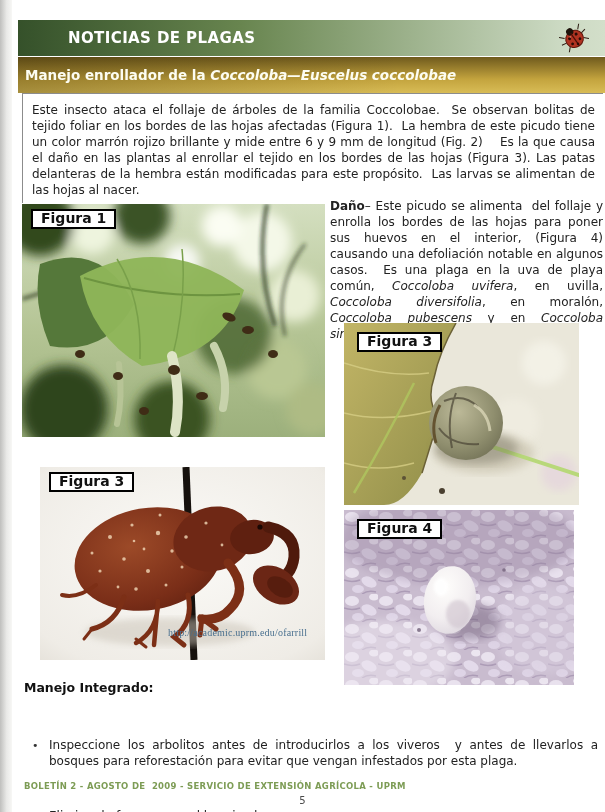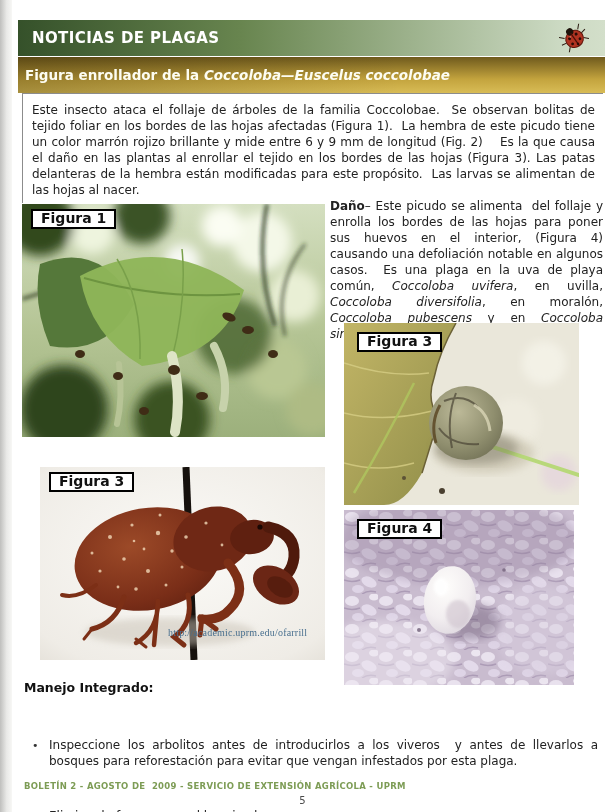--- a/index.html
+++ b/index.html
@@ -8,21 +8,21 @@
   .it{font-style:italic;}
   .bd{font-weight:bold;}
 
   #left-edge{position:absolute;left:0;top:0;width:12px;height:812px;
     background:linear-gradient(to right,#bfbfbd,#e9e9e7 55%,#f7f7f5);}
 
   
   #banner-green{position:absolute;left:18px;top:20px;width:587px;height:36px;
     background:linear-gradient(to right,#35512a,#68854f 38%,#cbd9c2 92%,#d3dfca);
     display:flex;align-items:center;}
-  #banner-green .t{color:#ffffff;font-weight:bold;font-size:15px;letter-spacing:.4px;padding-left:14px;}
+  #banner-green .t{color:#ffffff;font-weight:bold;font-size:15px;letter-spacing:.4px;padding-left:14px;margin-left:36px;}
   #ladybug{position:absolute;right:16px;top:3px;width:30px;height:30px;}
 
   #banner-gold{position:absolute;left:18px;top:57px;width:587px;height:36px;
     background:linear-gradient(to right,rgba(40,28,0,.28),rgba(40,28,0,0) 65%),
                linear-gradient(to bottom,#6f5a1d,#c4a43e 62%,#d8bc56);
     display:flex;align-items:center;}
   #banner-gold .t{color:#fdfdf2;font-weight:bold;font-size:13.5px;padding-left:7px;}
 
   
   #intro-box{position:absolute;left:22px;top:93px;width:581px;height:110px;
@@ -83,21 +83,21 @@
         <circle cx="19" cy="13" r="1.5" fill="#2a0c06"></circle>
         <circle cx="10.5" cy="19" r="1.4" fill="#2a0c06"></circle>
         <circle cx="19.5" cy="19" r="1.4" fill="#2a0c06"></circle>
         <circle cx="15" cy="22" r="1.2" fill="#2a0c06"></circle>
         <circle cx="12.5" cy="12" r=".8" fill="#e8a08a" opacity=".8"></circle>
       </g>
     </svg>
   </div>
 
   <div id="banner-gold">
-    <span class="t"><span>Figura enrollador de la </span><span class="it">Coccoloba—Euscelus coccolobae</span></span>
+    <span class="t"><span>Manejo enrollador de la </span><span class="it">Coccoloba—Euscelus coccolobae</span></span>
   </div>
 
   <div id="intro-box">
     <div class="body-text">Este insecto ataca el follaje de árboles de la familia Coccolobae.  Se observan bolitas de tejido foliar en los bordes de las hojas afectadas (Figura 1).  La hembra de este picudo tiene un color marrón rojizo brillante y mide entre 6 y 9 mm de longitud (Fig. 2)    Es la que causa el daño en las plantas al enrollar el tejido en los bordes de las hojas (Figura 3). Las patas delanteras de la hembra están modificadas para este propósito.  Las larvas se alimentan de las hojas al nacer.</div>
   </div>
 
   <div class="figure" id="fig1">
     <svg width="303" height="233" viewBox="0 0 303 233">
       <defs>
         <linearGradient id="f1bg" x1="0" y1="0" x2="0" y2="1">

